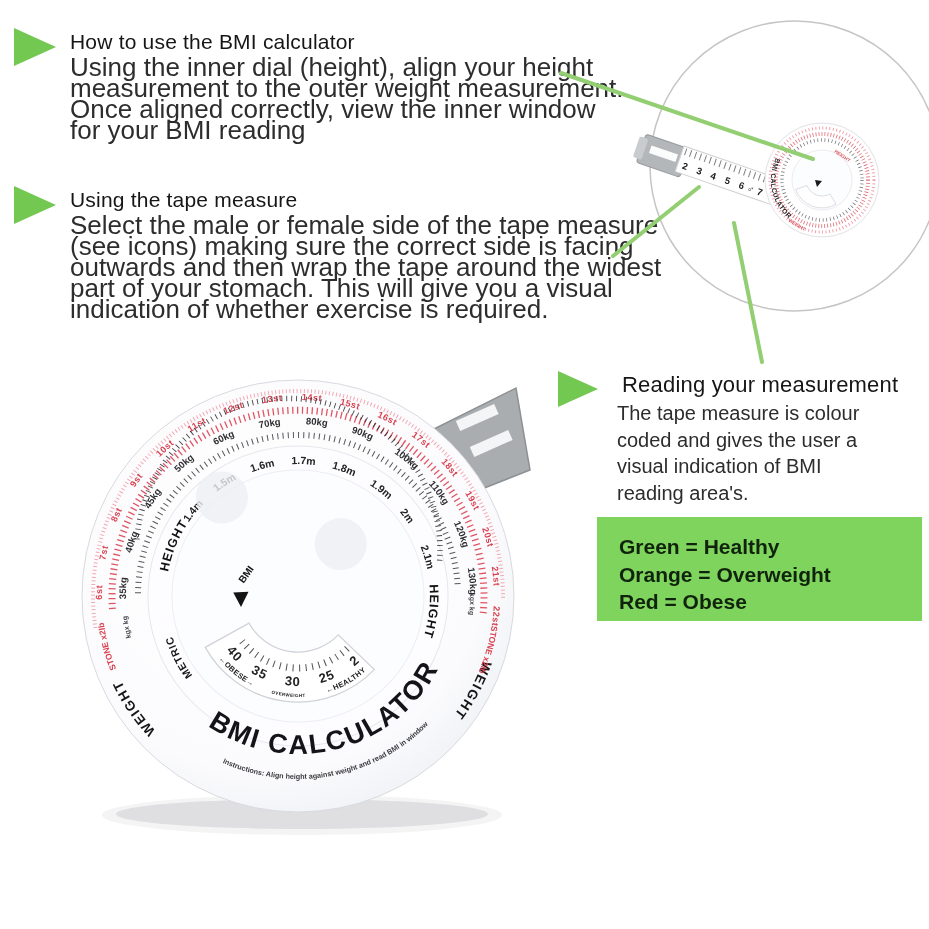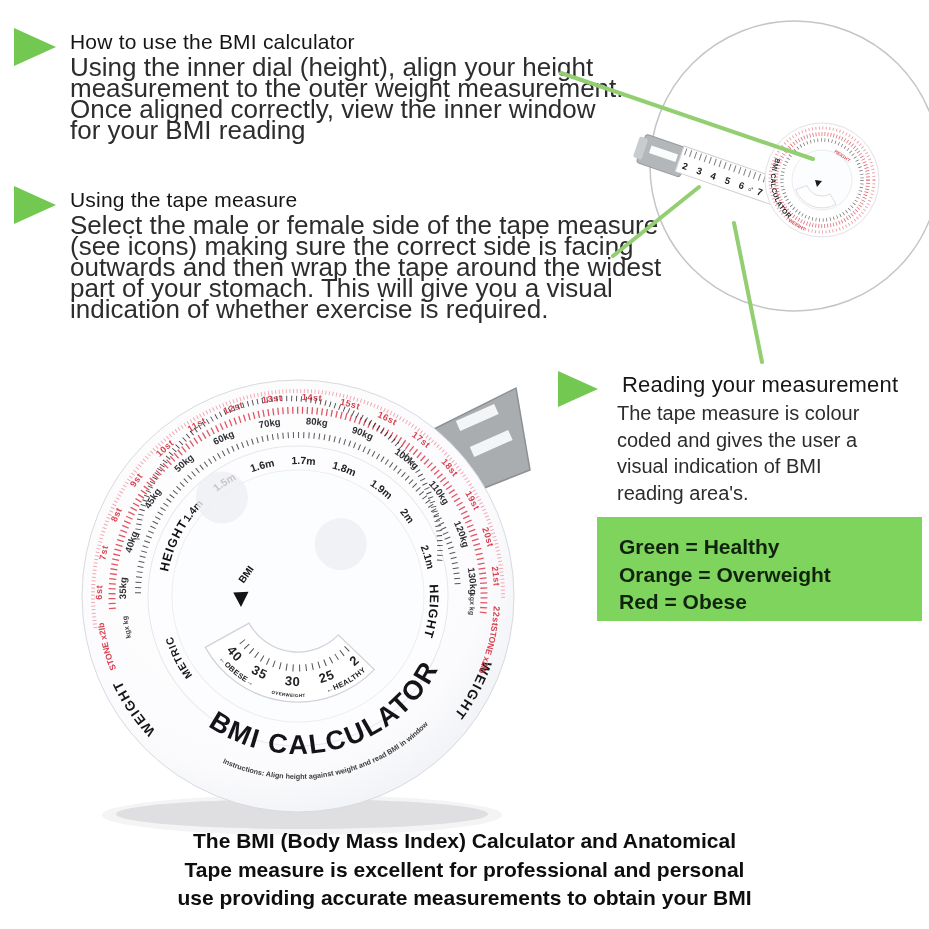--- a/index.html
+++ b/index.html
@@ -70,23 +70,20 @@
 reading area's.</p>
 
   <div id="legend-box">
     <div id="legend-inner">
       <div class="legend-line">Green = Healthy</div>
       <div class="legend-line">Orange = Overweight</div>
       <div class="legend-line">Red = Obese</div>
     </div>
   </div>
 
-  <p id="caption">The BMI (Body Mass Index) Calculator and Anatomical
-Tape measure is excellent for professional and personal
-use providing accurate measurements to obtain your BMI</p>
 
   <svg id="small-photo" width="301" height="292" viewBox="0 0 301 292">
     <circle cx="167" cy="152" r="145" fill="none" stroke="#c5c5c5" stroke-width="1.5"></circle>
 
     <g transform="translate(18,120) rotate(19)">
       <rect x="0" y="0" width="46" height="30" rx="3" fill="#b3b7ba" stroke="#95999c"></rect>
       <rect x="9" y="9" width="28" height="8" fill="#fbfcfc"></rect>
       <rect x="-5" y="4" width="9" height="22" rx="2" fill="#c8cccf"></rect>
     </g>
 

